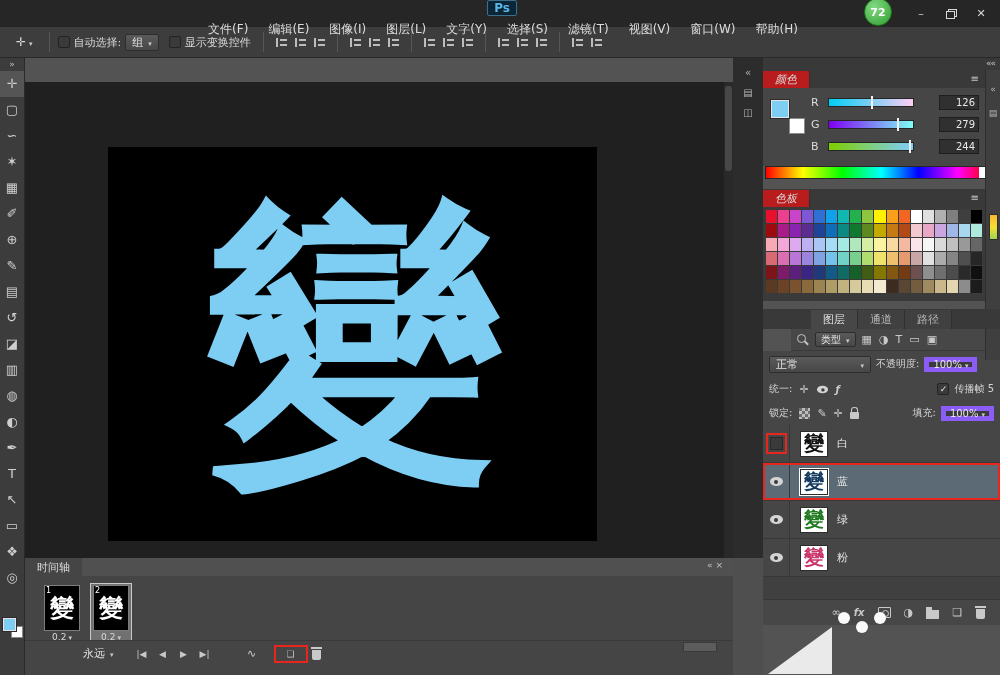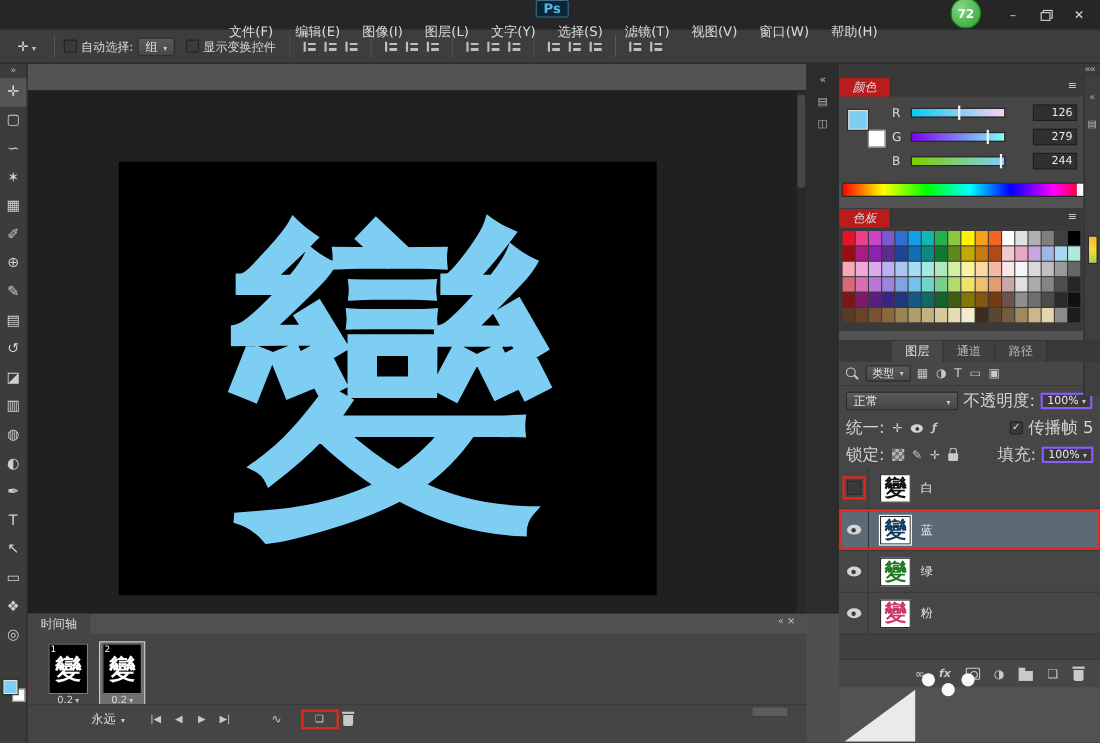--- a/index.html
+++ b/index.html
@@ -112,32 +112,32 @@
                border-left:1px solid #2e2e2e; text-align:center; }
   .ds-ic { color:#b5b5b5; font-size:9px; margin-top:14px; }
   .ds-orange { width:9px; height:26px; margin:96px auto 0; border:1px solid #2e2e2e;
                background:linear-gradient(#f7b733,#f5e033,#9ed455); }
 
   .layers-tabs { height:20px; background:#393939; display:flex; align-items:flex-end; position:relative;padding-left:48px; }
   .l-tab { height:19px; padding:0 12px; display:flex; align-items:center; font-size:11px;
            color:#b8b8b8; background:#404040; border-right:1px solid #2f2f2f; }
   .l-tab.active { background:#474747; color:#e2e2e2; }
   .filter-row { height:22px; background:#474747; display:flex; align-items:center; padding:0 6px; gap:6px;
-                border-bottom:1px solid #393939; }
+                border-bottom:1px solid #393939;margin-left:28px; }
   .search-ic { width:12px; height:12px; position:relative; flex:none; }
   .search-ic::before { content:''; position:absolute; left:0; top:0; width:7px; height:7px;
                        border:1.5px solid #c5c5c5; border-radius:50%; }
   .search-ic::after { content:''; position:absolute; left:7px; top:8px; width:5px; height:1.5px;
                       background:#c5c5c5; transform:rotate(45deg); }
   .dd.small { height:15px; font-size:10px; padding:0 5px; }
   .glyph-ic { color:#c9c9c9; font-size:11px; }
   .blend-row { height:26px; display:flex; align-items:center; padding:0 6px; gap:5px; background:#464646; }
   .dd.blend { width:102px; justify-content:space-between; }
-  .mini-label { color:#d4d4d4; font-size:15px; }
-  .val-dd { display:inline-flex; align-items:center; gap:3px; background:#3a3a3a; border:2px solid #8b5cf6;
+  .mini-label { color:#d4d4d4; font-size:10px; }
+  .val-dd { display:inline-flex; align-items:center; gap:3px; background:#3a3a3a; border:5px solid #8b5cf6;
             padding:0 4px; height:15px; color:#e6e6e6; font-size:10px; }
   .unify-row, .lock-row { height:24px; display:flex; align-items:center; padding:0 6px; gap:7px; background:#464646; }
   .push-right { margin-left:auto; display:flex; align-items:center; gap:5px; }
   [data-name="layer-effects-icon"], [data-name="unify-style-icon"] { font-style:italic; font-weight:bold; font-size:10px; }
 
   .checker { width:11px; height:11px; background:#6e6e6e; flex:none;
              background-image:linear-gradient(45deg,#bdbdbd 25%,transparent 25%,transparent 75%,#bdbdbd 75%),
                               linear-gradient(45deg,#bdbdbd 25%,transparent 25%,transparent 75%,#bdbdbd 75%);
              background-size:6px 6px; background-position:0 0,3px 3px; }
   .padlock { position:relative; width:9px; height:7px; background:#c9c9c9; border-radius:1px;

